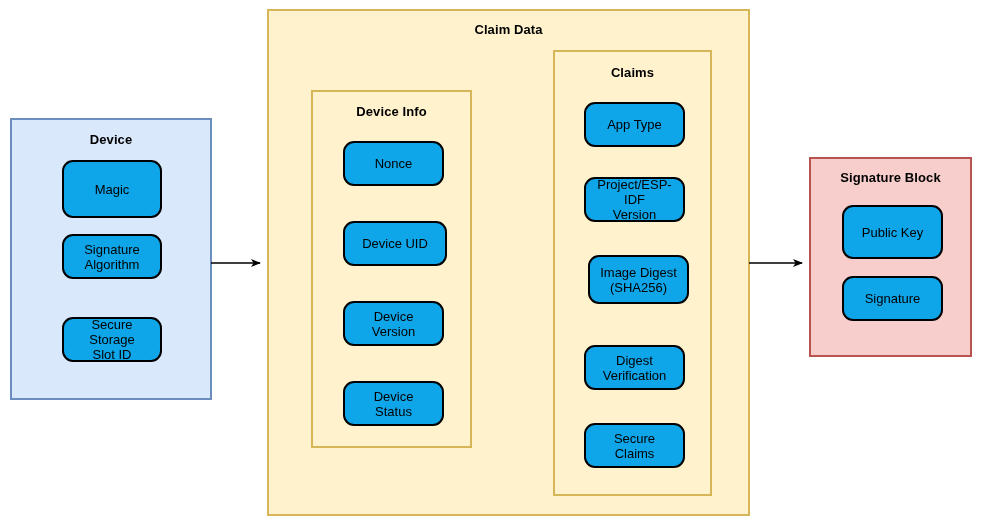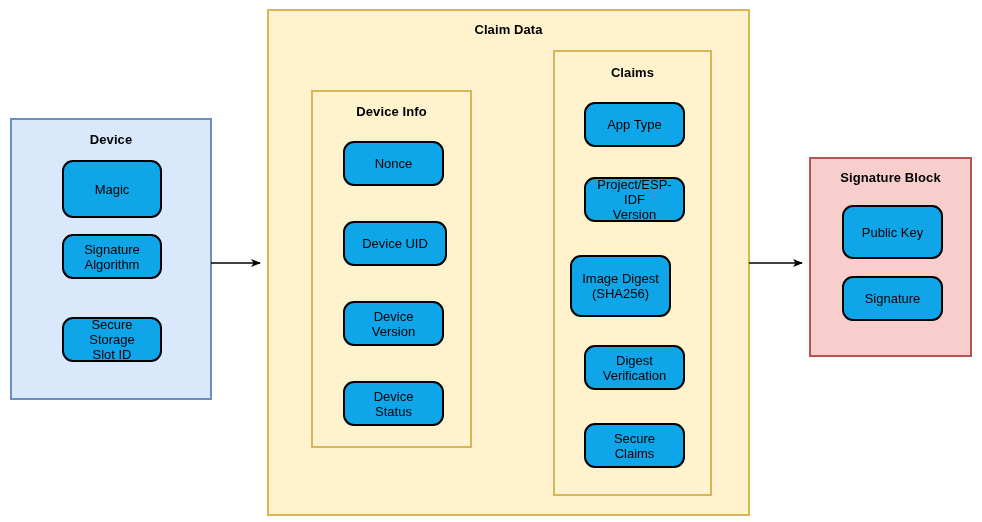--- a/index.html
+++ b/index.html
@@ -100,21 +100,21 @@
 
   
   #node-nonce            { left: 30px;  top: 49px;  width: 101px; height: 45px; }
   #node-device-uid       { left: 30px;  top: 129px; width: 104px; height: 45px; }
   #node-device-version   { left: 30px;  top: 209px; width: 101px; height: 45px; }
   #node-device-status    { left: 30px;  top: 289px; width: 101px; height: 45px; }
 
   
   #node-app-type         { left: 29px;  top: 50px;  width: 101px; height: 45px; }
   #node-project-version  { left: 29px;  top: 125px; width: 101px; height: 45px; }
-  #node-image-digest     { left: 15px;  top: 203px; width: 101px; height: 62px; }
+  #node-image-digest     { left: 33px;  top: 203px; width: 101px; height: 49px; }
   #node-digest-verif     { left: 29px;  top: 281px; width: 101px; height: 45px; margin-top: 12px; }
   #node-secure-padding   { left: 29px;  top: 371px; width: 101px; height: 45px; }
 
   
   #node-public-key       { left: 31px;  top: 46px;  width: 101px; height: 54px; }
   #node-signature        { left: 31px;  top: 117px; width: 101px; height: 45px; }
 
   
   .arrow {
     position: absolute;

